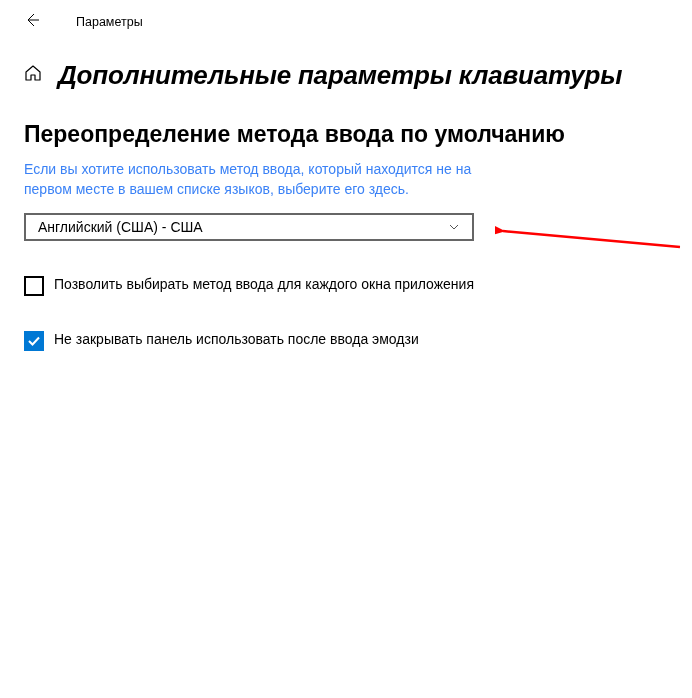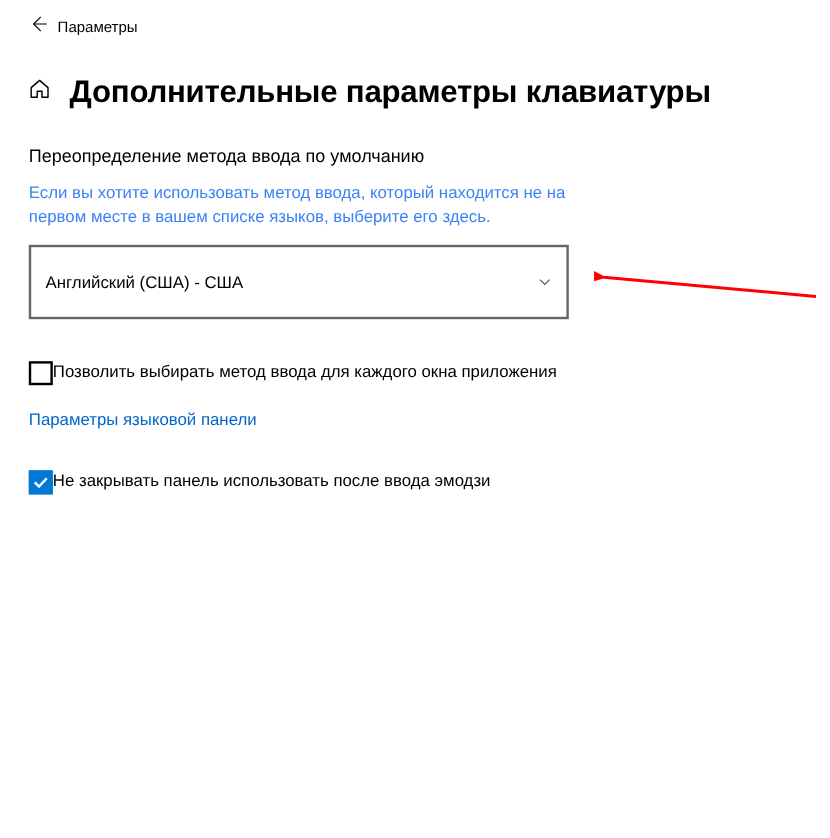--- a/index.html
+++ b/index.html
@@ -13,82 +13,84 @@
       color: #000;
       background: #fff;
       width: 692px;
       height: 698px;
       position: relative;
     }
     .header {
       display: flex;
       align-items: center;
       padding: 12px 24px 8px 24px;
-      gap: 8px;
+      gap: 36px;
     }
     .back-arrow {
       font-size: 16px;
       cursor: pointer;
     }
     .header-title {
       font-size: 12.5px;
       font-weight: 400;
     }
     .page-title-row {
       display: flex;
       align-items: center;
       padding: 20px 24px 12px 24px;
       gap: 16px;
+      font-style: italic;
     }
     .home-icon {
       font-size: 18px;
       cursor: pointer;
     }
     .page-title {
       font-size: 26px;
       font-weight: 600;
       letter-spacing: -0.2px;
     }
     .content {
       padding: 18px 24px 20px 24px;
     }
     .section-heading {
-      font-size: 15px;
-      font-weight: 400;
+      font-size: 23px;
+      font-weight: 700;
       margin-bottom: 12px;
     }
     .section-desc {
       font-size: 14px;
       color: #3b82f6;
       max-width: 460px;
       line-height: 1.4;
       margin-bottom: 14px;
     }
     .dropdown {
       width: 450px;
       border: 2px solid #666;
-      padding: 21px 12px;
+      padding: 4px 12px;
       display: flex;
       align-items: center;
       justify-content: space-between;
       cursor: pointer;
       background: #fff;
       font-size: 14px;
     }
     .dropdown-chevron svg {
       width: 12px;
       height: 12px;
       display: block;
     }
     .section {
       margin-bottom: 34px;
     }
     .checkbox-row {
       display: flex;
       align-items: flex-start;
+      gap: 10px;
       margin-bottom: 20px;
       max-width: 460px;
     }
     .checkbox {
       flex: 0 0 20px;
       width: 20px;
       height: 20px;
       border: 2px solid #000;
       margin-top: 1px;
       cursor: pointer;
@@ -155,21 +157,20 @@
           </svg>
       </span>
     </div>
   </div>
 
   <div class="section">
     <div class="checkbox-row">
       <div class="checkbox"></div>
       <span class="checkbox-label">Позволить выбирать метод ввода для каждого окна приложения</span>
     </div>
-    <span class="link">Параметры языковой панели</span>
   </div>
 
   <div class="section">
     <div class="checkbox-row">
       <div class="checkbox checked">
         <svg viewBox="0 0 14 14">
             <path d="M2 7 L5.5 10.5 L12 3.5" stroke="#fff" stroke-width="2" fill="none"></path>
           </svg>
       </div>
       <span class="checkbox-label">Не закрывать панель использовать после ввода эмодзи</span>

